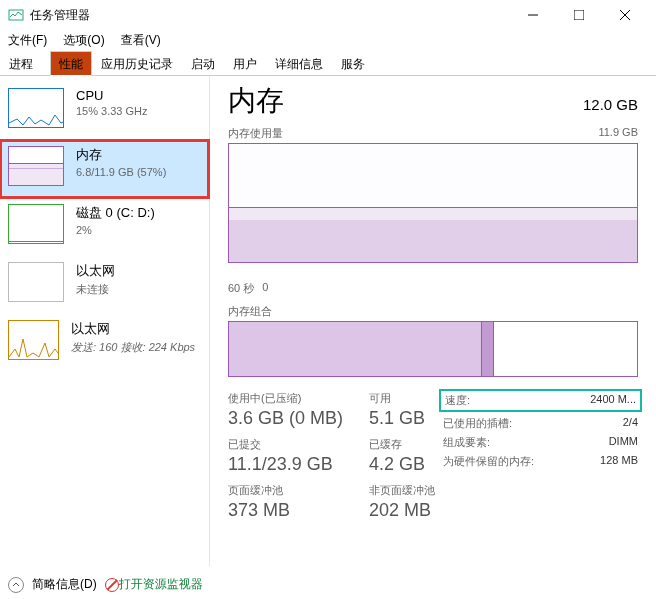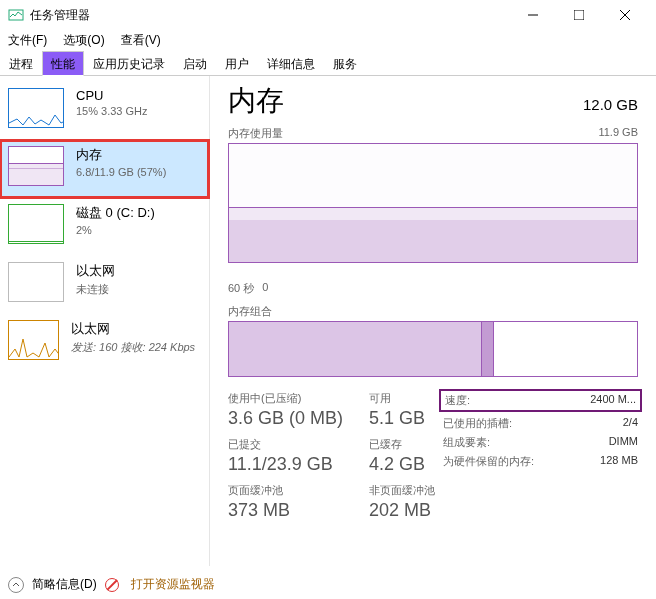--- a/index.html
+++ b/index.html
@@ -7,21 +7,21 @@
 .titlebar { height:30px; display:flex; align-items:center; padding:0 8px; }
 .titlebar .icon { width:16px; height:16px; margin-right:6px; }
 .titlebar .title { flex:1; font-size:12px; }
 .win-btns { display:flex; }
 .win-btn { width:46px; height:30px; display:flex; align-items:center; justify-content:center; }
 .win-btn svg { width:10px; height:10px; }
 .menubar { height:20px; display:flex; align-items:center; padding:0 4px; gap:8px; font-size:12px; }
 .menubar span { padding:0 4px; }
 .tabs { height:26px; display:flex; border-bottom:1px solid #ccc; }
 .tab { padding:4px 8px; font-size:12px; border:1px solid transparent; position:relative; top:1px; }
-.tab.active { border:1px solid #ccc; border-bottom:1px solid #fff; background:#8b5cf6; }
+.tab.active { border:1px solid #ccc; border-bottom:1px solid #fff; background:#c2410c;margin-left:8px; }
 .content { display:flex; height:490px; }
 .sidebar { width:210px; border-right:1px solid #e5e5e5; padding-top:6px; }
 .side-item { display:flex; padding:6px 8px 12px 8px; gap:12px; cursor:pointer; }
 .side-item.selected { background:#cce8ff; }
 .side-item.highlighted { outline:3px solid #e53935; outline-offset:-2px; }
 .thumb { width:56px; height:40px; border:1px solid #888; background:#fff; position:relative; overflow:hidden; }
 .side-text .name { font-size:13px; }
 .side-text .sub { font-size:11px; color:#666; margin-top:2px; }
 .main { flex:1; padding:6px 18px 0 18px; position:relative; }
 .head-row { display:flex; justify-content:space-between; align-items:baseline; }
@@ -36,24 +36,24 @@
 .comp-chart { height:56px; border:1px solid #9b59b6; margin-top:2px; display:flex; }
 .comp-a { width:62%; background:rgba(155,89,182,0.35); border-right:1px solid #9b59b6; }
 .comp-b { width:3%; background:rgba(155,89,182,0.6); border-right:1px solid #9b59b6; }
 .stats { display:flex; margin-top:14px; gap:0; }
 .stats-left { display:grid; grid-template-columns:auto auto; column-gap:26px; row-gap:8px; }
 .stat .lbl { font-size:11px; color:#666; }
 .stat .val { font-size:18px; color:#555; margin-top:2px; }
 .stats-right { margin-left:auto; width:195px; font-size:11px; color:#666; }
 .stats-right .row { display:flex; justify-content:space-between; padding:2px 0; }
 .stats-right .row .v { color:#333; }
-.stats-right .hl { border:2px solid #701a75; padding:2px 4px; margin:-2px -4px 2px -4px; }
+.stats-right .hl { border:2px solid #14b8a6; padding:2px 4px; margin:-2px -4px 2px -4px; }
 .footer { position:absolute; bottom:6px; left:8px; display:flex; align-items:center; gap:8px; font-size:12px; }
 .footer .caret { width:16px; height:16px; border:1px solid #888; border-radius:50%; display:flex; align-items:center; justify-content:center; }
-.footer .link { color:#a16207; display:flex; align-items:center; gap:12px; }
+.footer .link { color:#15803d; display:flex; align-items:center; gap:0; }
 .noicon { width:14px; height:14px; border:1.5px solid #d33; border-radius:50%; position:relative; }
 .noicon::after { content:""; position:absolute; width:14px; height:1.5px; background:#d33; top:5px; left:-1px; transform:rotate(-45deg); }
 
 .thumb.cpu svg, .thumb.eth svg { position:absolute; bottom:0; left:0; }
 .thumb.mem .bar { position:absolute; left:0; right:0; bottom:0; height:57%; background:rgba(155,89,182,0.15); border-top:1px solid #9b59b6; }
 .thumb.mem .bar2 { position:absolute; left:0; right:0; bottom:0; height:45%; border-top:1px solid rgba(155,89,182,0.4); }
 .thumb.disk .bar { position:absolute; left:0; right:0; bottom:0; height:4%; border-top:1px solid #3a3; }
 </style>
 </head>
 <body>

